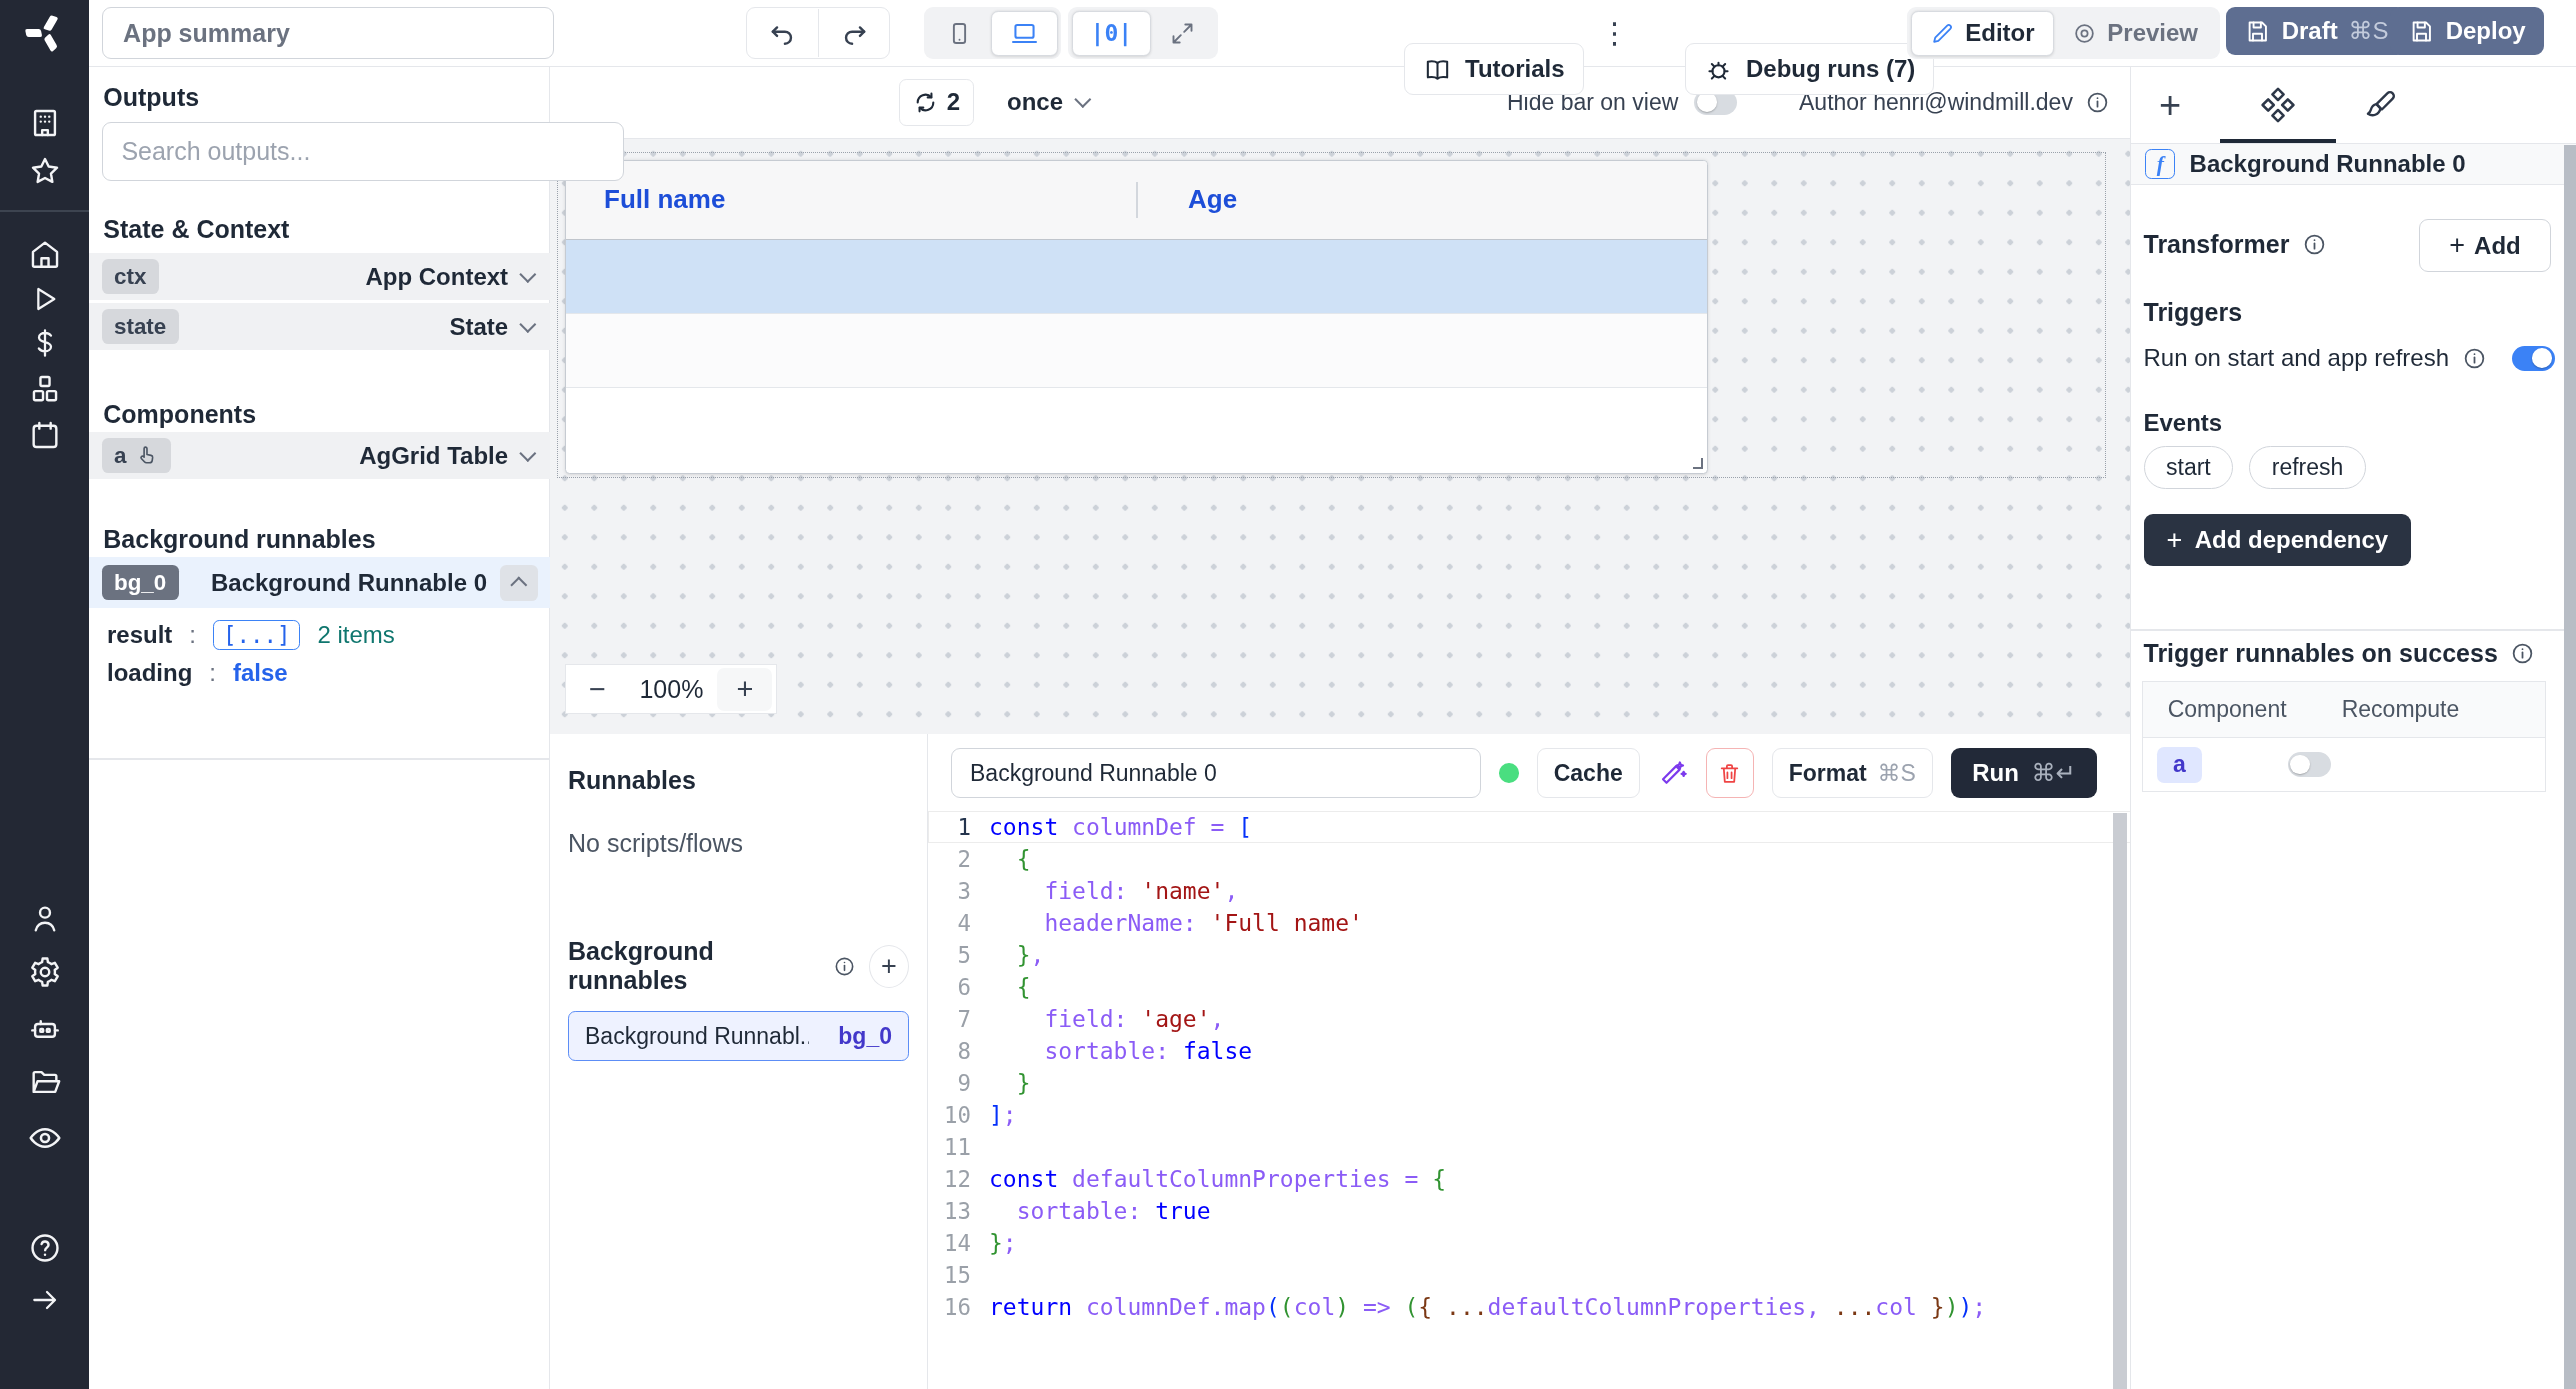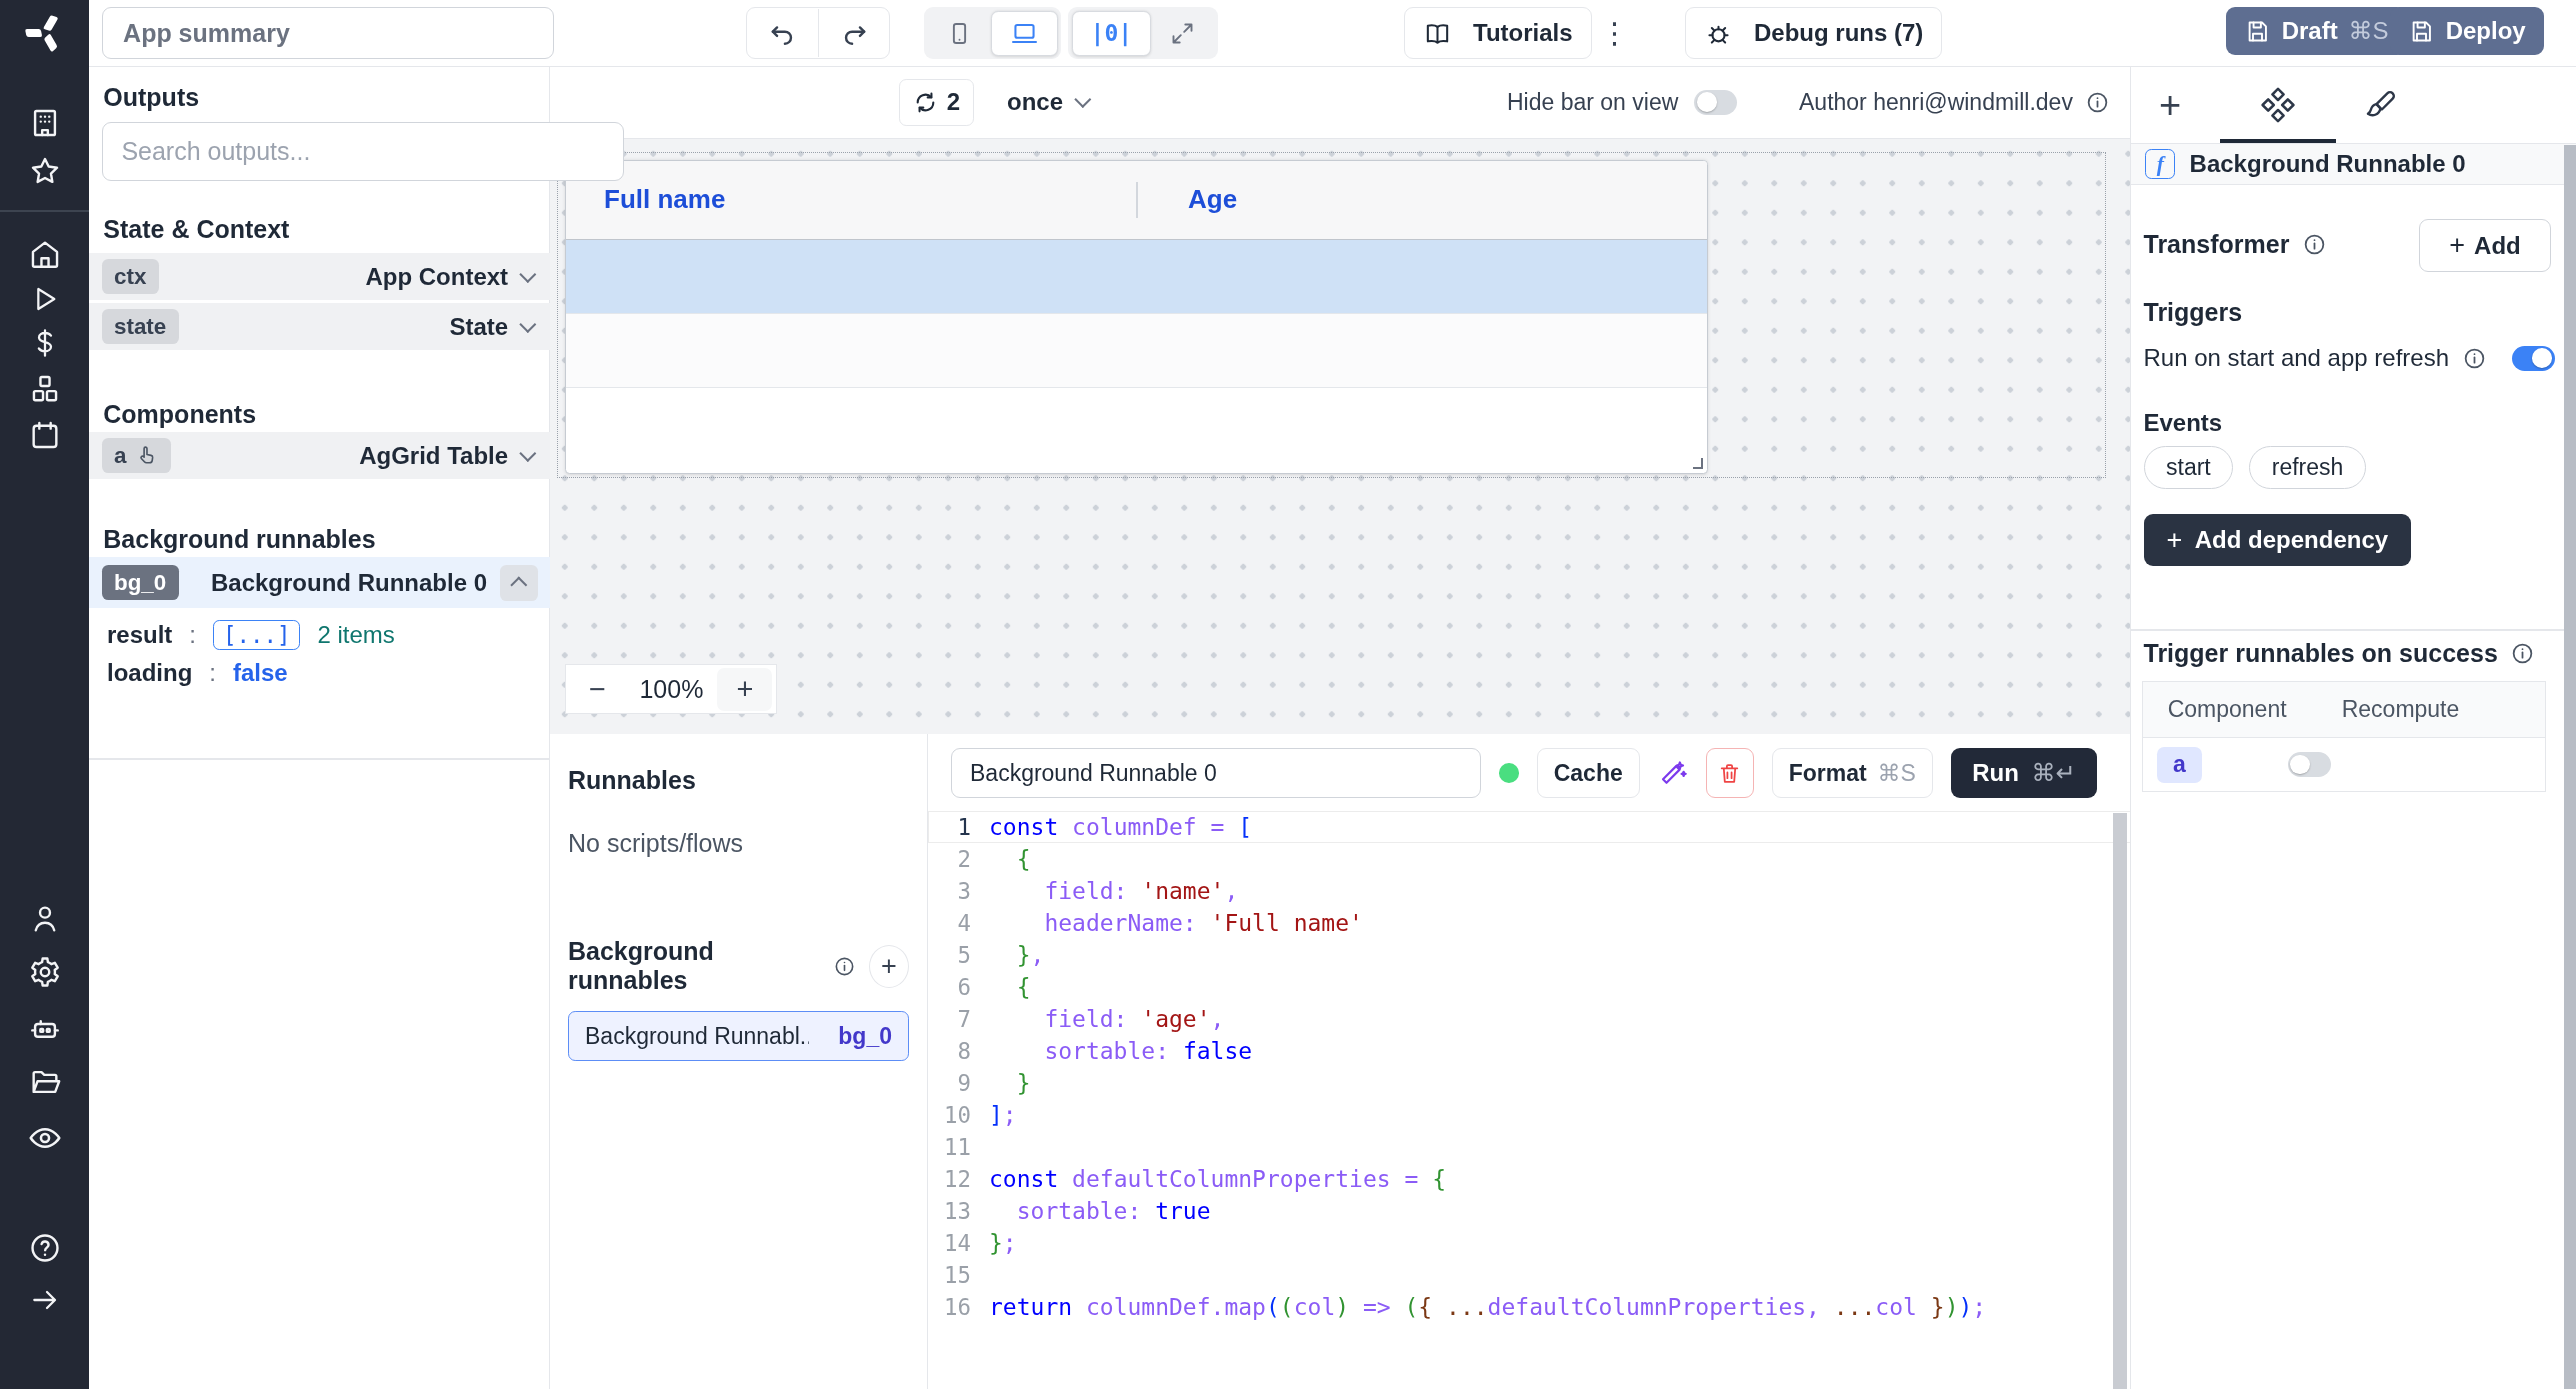--- a/index.html
+++ b/index.html
@@ -18,21 +18,21 @@
   .topbar { position:absolute; left:89px; top:0; width:2487px; height:67px; background:#fff; border-bottom:1.8px solid #e5e7eb; z-index:4; }
   .tb-abs { position:absolute; top:7.2px; height:52px; }
   .app-summary { left:13.4px; width:452px; border:1.8px solid #d1d5db; border-radius:9px; padding:0 19.7px; font-size:25px; font-weight:bold; color:#6b7280; font-family:"Liberation Sans",sans-serif; outline:none; }
   .app-summary::placeholder { color:#6b7280; }
   .btn-group { display:flex; align-items:center; border:1.8px solid #e5e7eb; border-radius:9px; background:#fff; }
   .btn-group .gbtn { width:71px; height:48px; display:flex; align-items:center; justify-content:center; font-size:27px; color:#374151; cursor:pointer; }
   .btn-group .gbtn + .gbtn { border-left:1.8px solid #e5e7eb; }
   .seg-wrap { display:flex; align-items:center; background:#f1f2f4; border-radius:9px; padding:3.6px; height:52px; }
   .seg { height:45px; display:flex; align-items:center; justify-content:center; gap:10.7px; padding:0 18px; border-radius:7.2px; color:#6b7280; cursor:pointer; font-weight:bold; font-size:24px; }
   .seg.active { background:#fff; border:0.9px solid #d8dbe0; box-shadow:0 0.9px 2.7px rgba(0,0,0,.12); color:#1f2937; }
-  .tb-btn { display:flex; align-items:center; gap:21px; border:1.8px solid #e5e7eb; border-radius:9px; background:#fff; padding:0 18px; height:52px; font-weight:bold; font-size:24px; color:#1f2937; cursor:pointer; }
+  .tb-btn { display:flex; align-items:center; gap:13px; border:1.8px solid #e5e7eb; border-radius:9px; background:#fff; padding:0 18px; height:52px; font-weight:bold; font-size:24px; color:#1f2937; cursor:pointer;margin-top:36px; }
   .tb-btn-dark { display:flex; align-items:center; gap:10.7px; border-radius:9px; background:#5e6e91; padding:0 18px; height:48px; font-weight:bold; font-size:24px; color:#fff; cursor:pointer; }
   .tb-btn-dark .shortcut { color:#c3cbdc; font-weight:normal; }
   .kebab { font-size:29px; color:#374151; cursor:pointer; }
 
   
   .outputs { position:absolute; left:89px; top:67px; width:461px; height:1323px; background:#fff; border-right:1.8px solid #e5e7eb; z-index:3; }
   .outputs h3 { font-size:25px; color:#1f2937; }
   .op-title { position:absolute; left:14.3px; top:16px; }
   .op-search { position:absolute; left:13.4px; top:55px; width:522px; height:59px; border:1.8px solid #d1d5db; border-radius:9px; padding:0 18px; font-size:25px; color:#374151; font-family:"Liberation Sans",sans-serif; outline:none; }
   .op-search::placeholder { color:#9ca3af; }
@@ -294,20 +294,35 @@
         </svg>
       <span>Tutorials</span>
     </div>
     <div class="tb-abs kebab" style="left:1511px;display:flex;align-items:center">⋮</div>
     <div class="tb-abs tb-btn" style="left:1596px">
       <svg class="ic" width="29" height="29" viewBox="0 0 24 24">
           <circle cx="12" cy="13.5" r="5"></circle>
           <path d="M12 8.5v-2M8.5 9.5L6.5 7.5M15.5 9.5l2-2M7 13.5H4.5M19.5 13.5H17M8.5 17.5l-2 2M15.5 17.5l2 2"></path>
         </svg>
       <span>Debug runs (7)</span>
+    </div>
+    <div class="tb-abs seg-wrap" style="left:1818px">
+      <div class="seg active">
+        <svg class="ic" width="25" height="25" viewBox="0 0 24 24" style="color:#3b82f6">
+            <path d="M4 20l1-4L16.5 4.5a2.12 2.12 0 0 1 3 3L8 19l-4 1z"></path>
+          </svg>
+        <span>Editor</span>
+      </div>
+      <div class="seg">
+        <svg class="ic" width="25" height="25" viewBox="0 0 24 24" style="color:#6b7280">
+            <circle cx="12" cy="12" r="8"></circle>
+            <circle cx="12" cy="12" r="3"></circle>
+          </svg>
+        <span>Preview</span>
+      </div>
     </div>
     <div class="tb-abs tb-btn-dark" style="left:2137px">
       <svg class="ic" width="27" height="27" viewBox="0 0 24 24">
           <path d="M5 4h11l3.5 3.5V20H5z"></path>
           <path d="M8.5 4v4.5h6.5V4M8 20v-6h8v6"></path>
         </svg>
       <span>Draft</span>
       <span class="shortcut">⌘S</span>
     </div>
     <div class="tb-abs tb-btn-dark" style="left:2301px">

